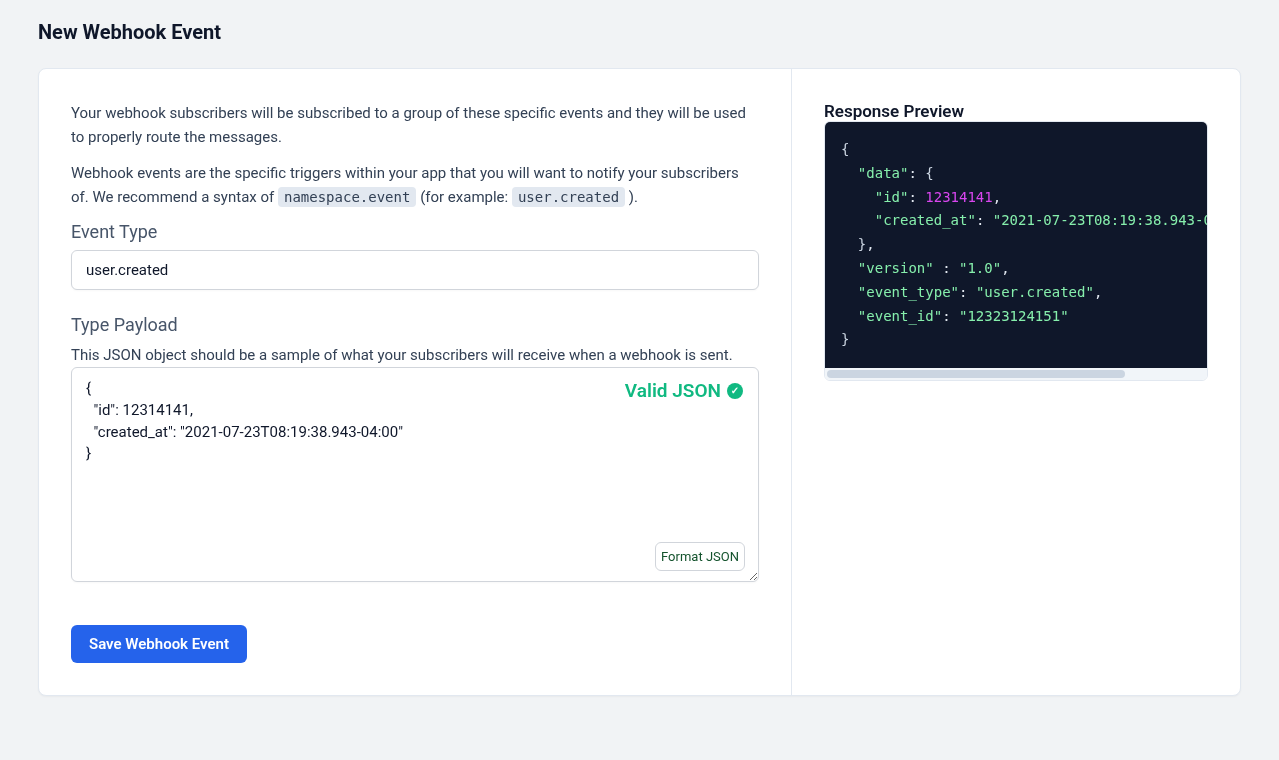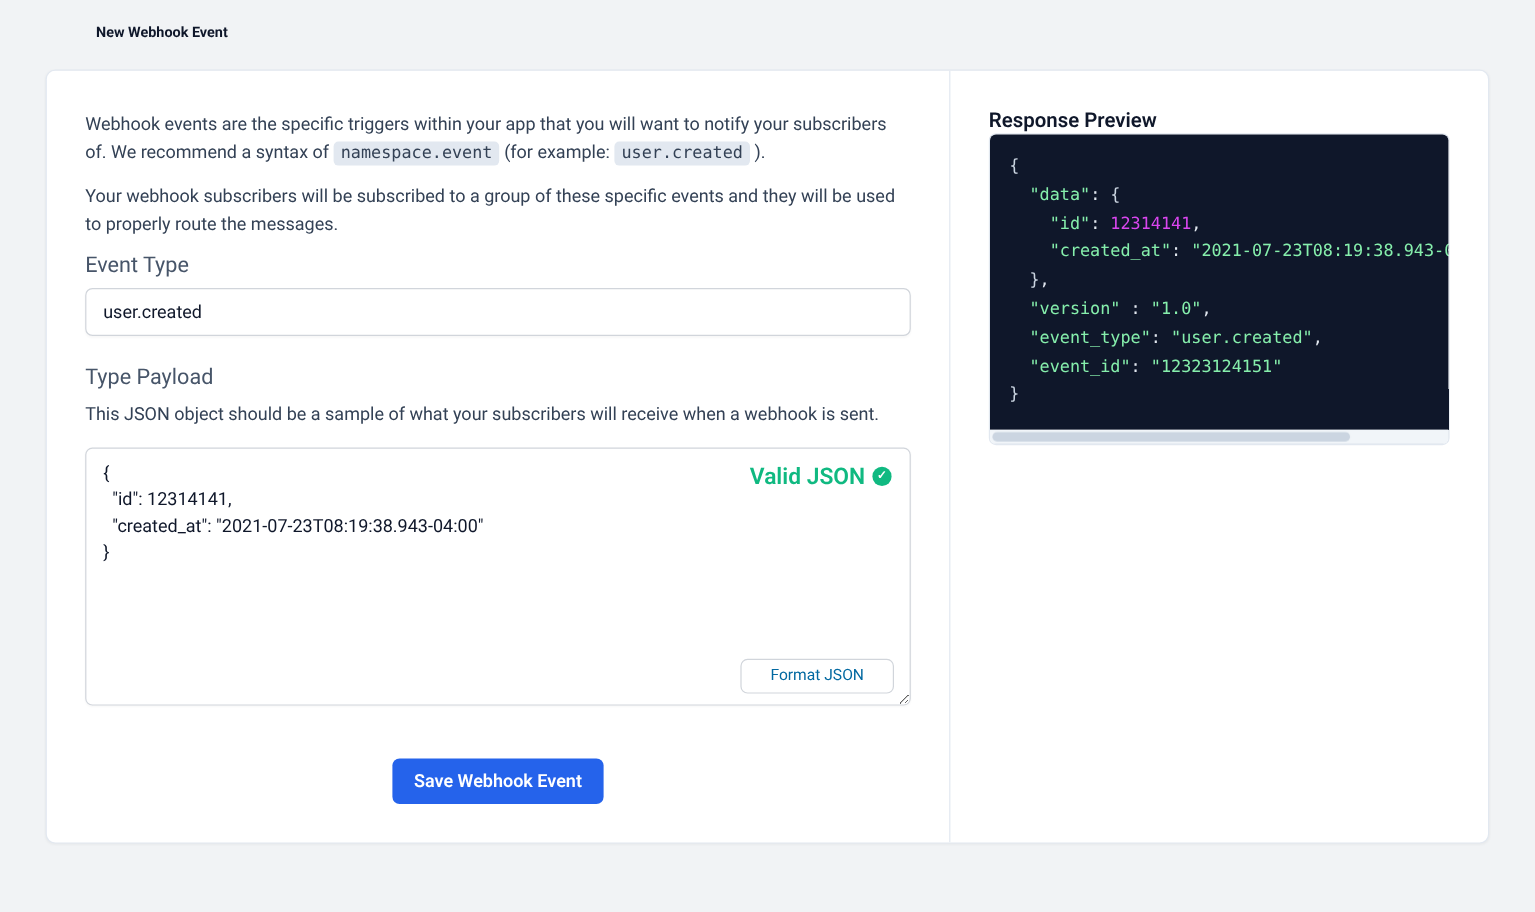--- a/index.html
+++ b/index.html
@@ -10,25 +10,24 @@
     
     body {
       font-family: -apple-system, BlinkMacSystemFont, "Segoe UI", Roboto, "Helvetica Neue", Arial, sans-serif;
       background: #f1f3f5;
       color: #1e293b;
       font-size: 14px;
       padding: 20px 38px;
     }
     
     .page-title {
-      font-size: 12px;
+      font-size: 20px;
       font-weight: 700;
       color: #0f172a;
       margin-bottom: 24px;
-      margin-left: 42px;
     }
     
     .card {
       background: #fff;
       border: 1px solid #e2e8f0;
       border-radius: 8px;
       box-shadow: 0 1px 2px rgba(0,0,0,0.04);
       display: flex;
       overflow: hidden;
     }
@@ -80,21 +79,20 @@
       color: #0f172a;
       box-shadow: 0 1px 2px rgba(0,0,0,0.03);
       margin-bottom: 24px;
       font-family: inherit;
     }
     
     .help-text {
       color: #334155;
       font-size: 15px;
       line-height: 1.6;
-      margin-bottom: 16px;
     }
     
     .textarea-wrapper {
       position: relative;
       margin-bottom: 40px;
     }
     
     .textarea-input {
       width: 100%;
       min-height: 215px;
@@ -139,30 +137,30 @@
       line-height: 1;
     }
     
     .format-button {
       position: absolute;
       bottom: 14px;
       right: 14px;
       background: #fff;
       border: 1px solid #d1d5db;
       border-radius: 6px;
-      padding: 6px 24px;
+      padding: 6px 5px;
       font-size: 13px;
-      color: #0369a1;
+      color: #14532d;
       cursor: pointer;
       font-family: inherit;
     }
     
     .actions {
       display: flex;
-      justify-content: center;
+      justify-content: flex-start;
     }
     
     .primary-button {
       background: #2563eb;
       color: #fff;
       border: none;
       border-radius: 6px;
       padding: 10px 18px;
       font-size: 15px;
       font-weight: 600;
@@ -219,29 +217,29 @@
     }
   </style>
 </head>
 <body>
 
 <h1 class="page-title">New Webhook Event</h1>
 
 <div class="card">
   <div class="card-left">
     
+    <p class="intro-text">Your webhook subscribers will be subscribed to a group of these specific events and they will be used to properly route the messages.</p>
+    
     <p class="intro-text">
       <span>Webhook events are the specific triggers within your app that you will want to notify your subscribers of. We recommend a syntax of </span>
       <code class="inline-code">namespace.event</code>
       <span> (for example: </span>
       <code class="inline-code">user.created</code>
       <span>).</span>
     </p>
-    
-    <p class="intro-text">Your webhook subscribers will be subscribed to a group of these specific events and they will be used to properly route the messages.</p>
     
     <label class="field-label">Event Type</label>
     <input type="text" class="text-input" value="user.created" style="">
     
     <label class="field-label">Type Payload</label>
     <p class="help-text">This JSON object should be a sample of what your subscribers will receive when a webhook is sent.</p>
     
     <div class="textarea-wrapper">
       <textarea class="textarea-input" id="payload-textarea" style="">{
   "id": 12314141,

